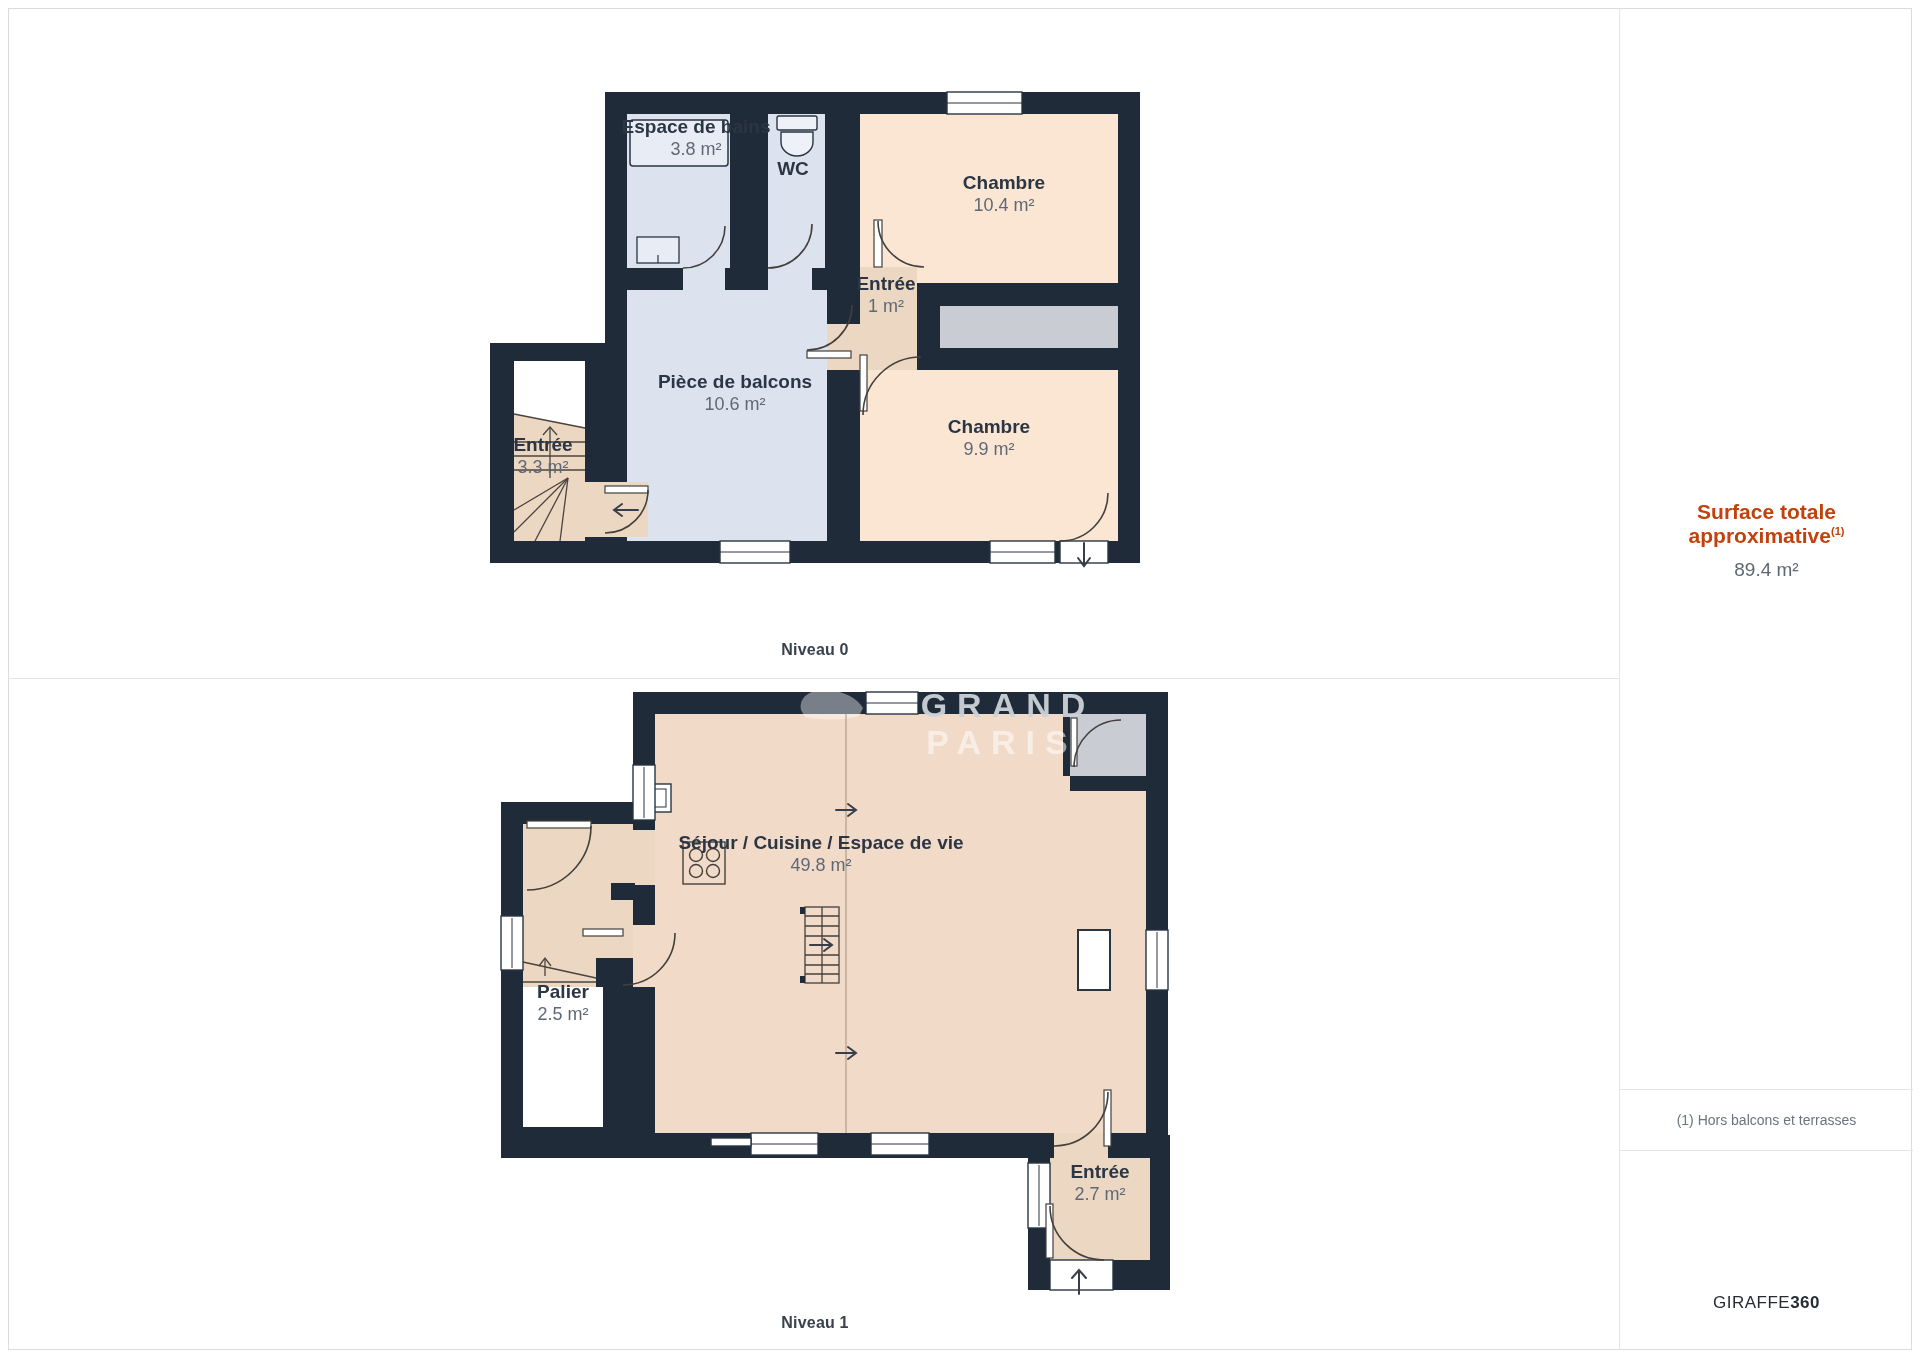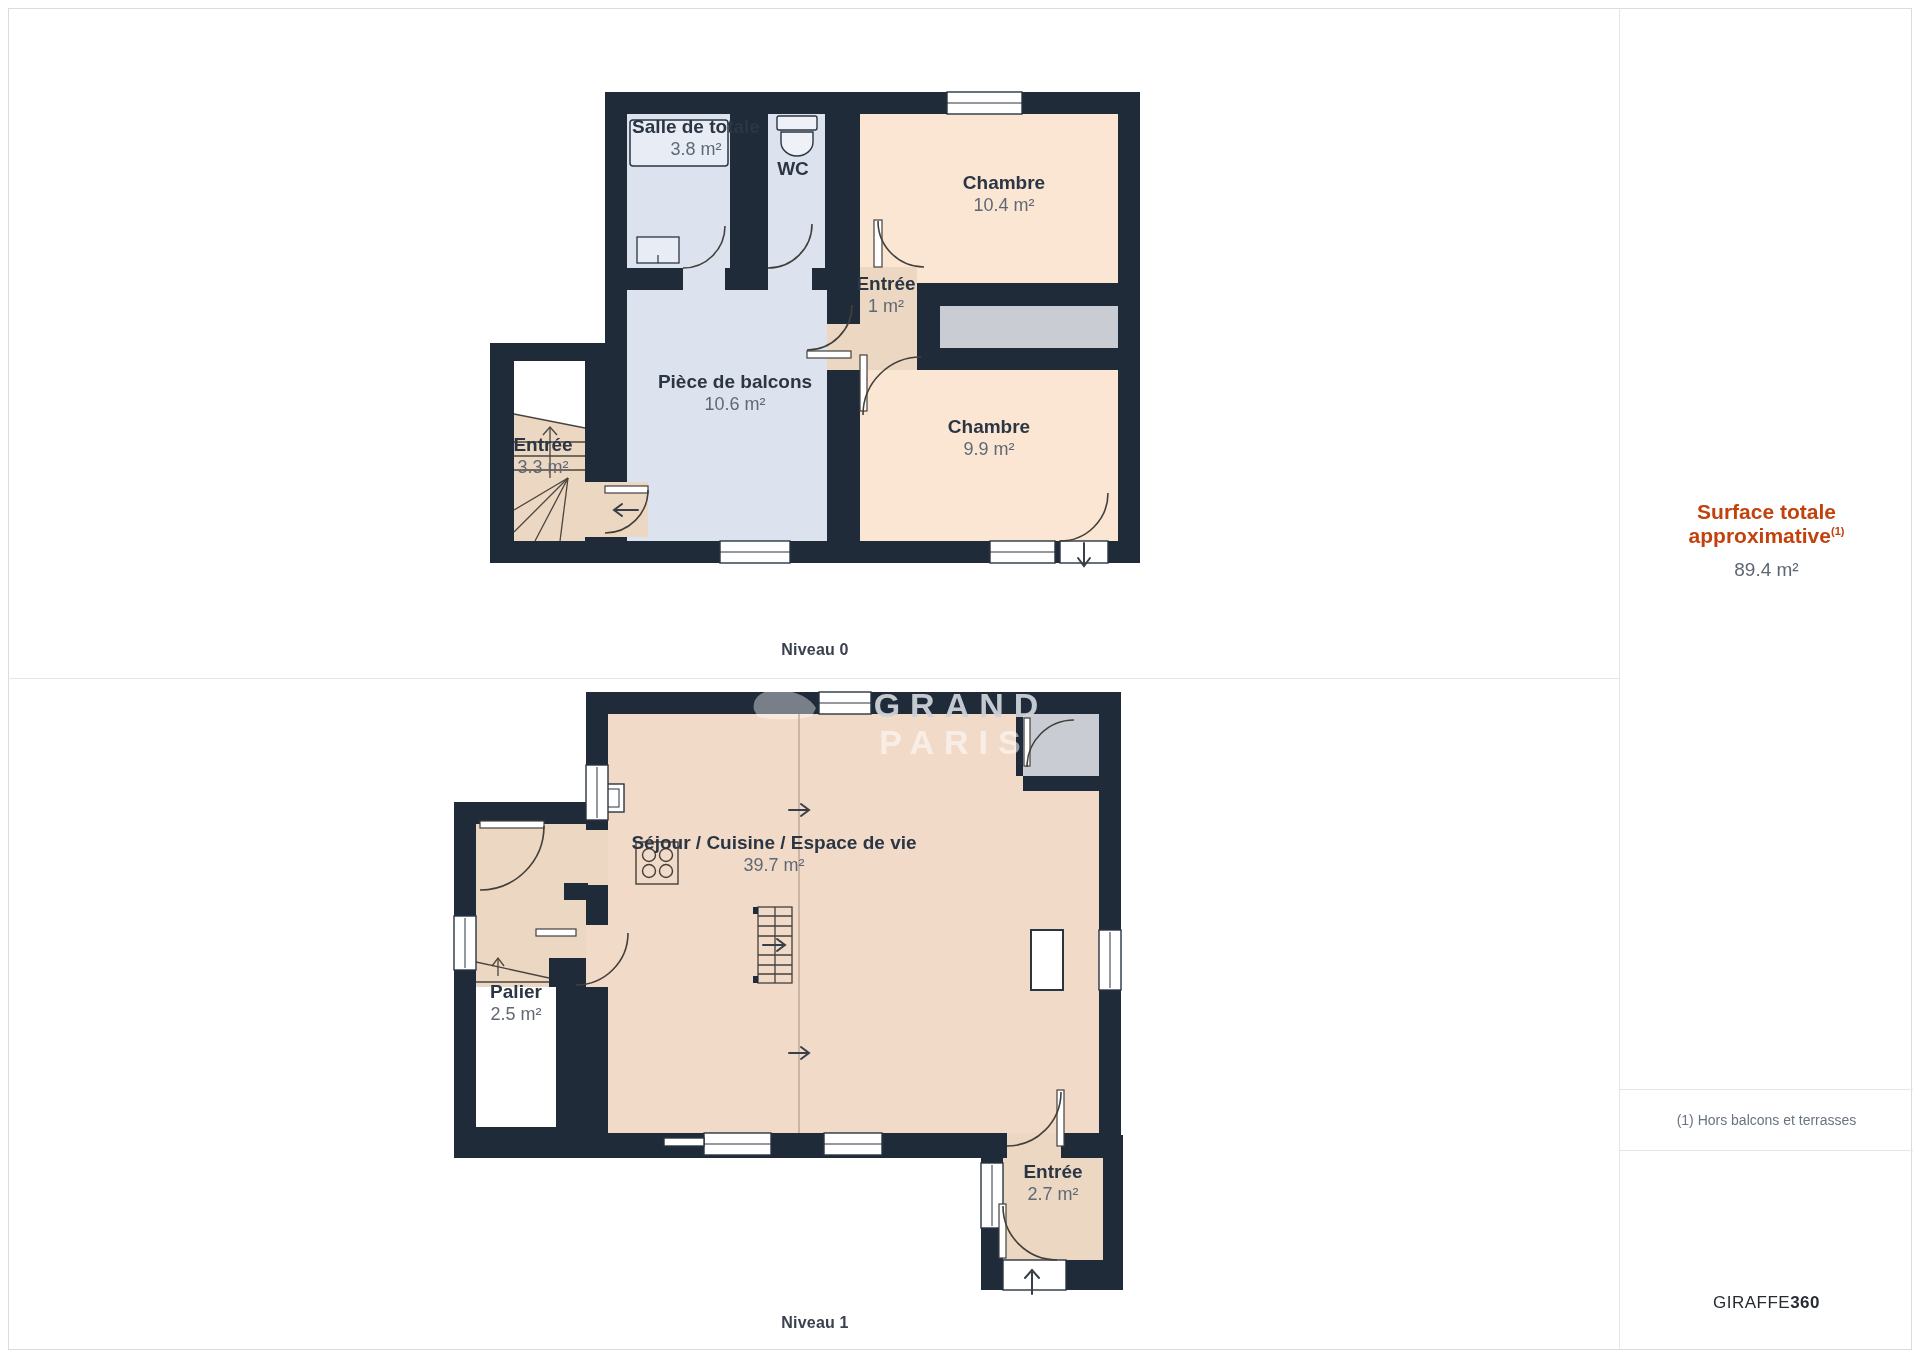--- a/index.html
+++ b/index.html
@@ -121,21 +121,21 @@
           <polyline points="598,478 604,486 610,478"></polyline>
         </g>
         <g>
           <line x1="158" y1="430" x2="136" y2="430"></line>
           <polyline points="142,424 134,430 142,436"></polyline>
         </g>
       </g>
     </svg>
 
     <div class="rlabel" style="left:216px;top:36px;">
-      <div class="rname">Salle de totale</div>
+      <div class="rname">Espace de bains</div>
       <div class="rarea">3.8 m²</div>
     </div>
     <div class="rlabel" style="left:313px;top:78px;text-align:center;">
       <div class="rname">WC</div>
     </div>
     <div class="rlabel" style="left:524px;top:92px;">
       <div class="rname">Chambre</div>
       <div class="rarea">10.4 m²</div>
     </div>
     <div class="rlabel" style="left:406px;top:193px;">
@@ -150,21 +150,21 @@
       <div class="rname">Entrée</div>
       <div class="rarea">3.3 m²</div>
     </div>
     <div class="rlabel" style="left:509px;top:336px;">
       <div class="rname">Chambre</div>
       <div class="rarea">9.9 m²</div>
     </div>
   </div>
   <div class="niveau" style="left:815px;top:641px;">Niveau 0</div>
 
-  <div class="plan" style="left:436px;top:680px;width:700px;height:620px;">
+  <div class="plan" style="left:483px;top:680px;width:700px;height:620px;">
 
     <div class="w" style="left:150px;top:12px;width:535px;height:466px;"></div>
     <div class="w" style="left:18px;top:122px;width:154px;height:356px;"></div>
     <div class="w" style="left:545px;top:455px;width:142px;height:155px;"></div>
 
     <div class="r living" style="left:172px;top:34px;width:491px;height:419px;"></div>
     <div class="r grayarea" style="left:587px;top:34px;width:76px;height:62px;"></div>
     <div class="w" style="left:580px;top:34px;width:7px;height:62px;"></div>
     <div class="w" style="left:587px;top:96px;width:76px;height:15px;"></div>
     <div class="r tan" style="left:40px;top:144px;width:110px;height:134px;"></div>
@@ -272,21 +272,21 @@
         <line x1="596" y1="614" x2="596" y2="592"></line>
         <polyline points="589,598 596,590 603,598"></polyline>
       </g>
     </svg>
 
     <div class="wm wm1" style="left:525px;top:6px;">GRAND</div>
     <div class="wm wm2" style="left:519px;top:43px;">PARIS</div>
 
     <div class="rlabel" style="left:338px;top:152px;">
       <div class="rname">Séjour / Cuisine / Espace de vie</div>
-      <div class="rarea">39.7 m²</div>
+      <div class="rarea">49.8 m²</div>
     </div>
     <div class="rlabel" style="left:80px;top:301px;">
       <div class="rname">Palier</div>
       <div class="rarea">2.5 m²</div>
     </div>
     <div class="rlabel" style="left:617px;top:481px;">
       <div class="rname">Entrée</div>
       <div class="rarea">2.7 m²</div>
     </div>
   </div>

